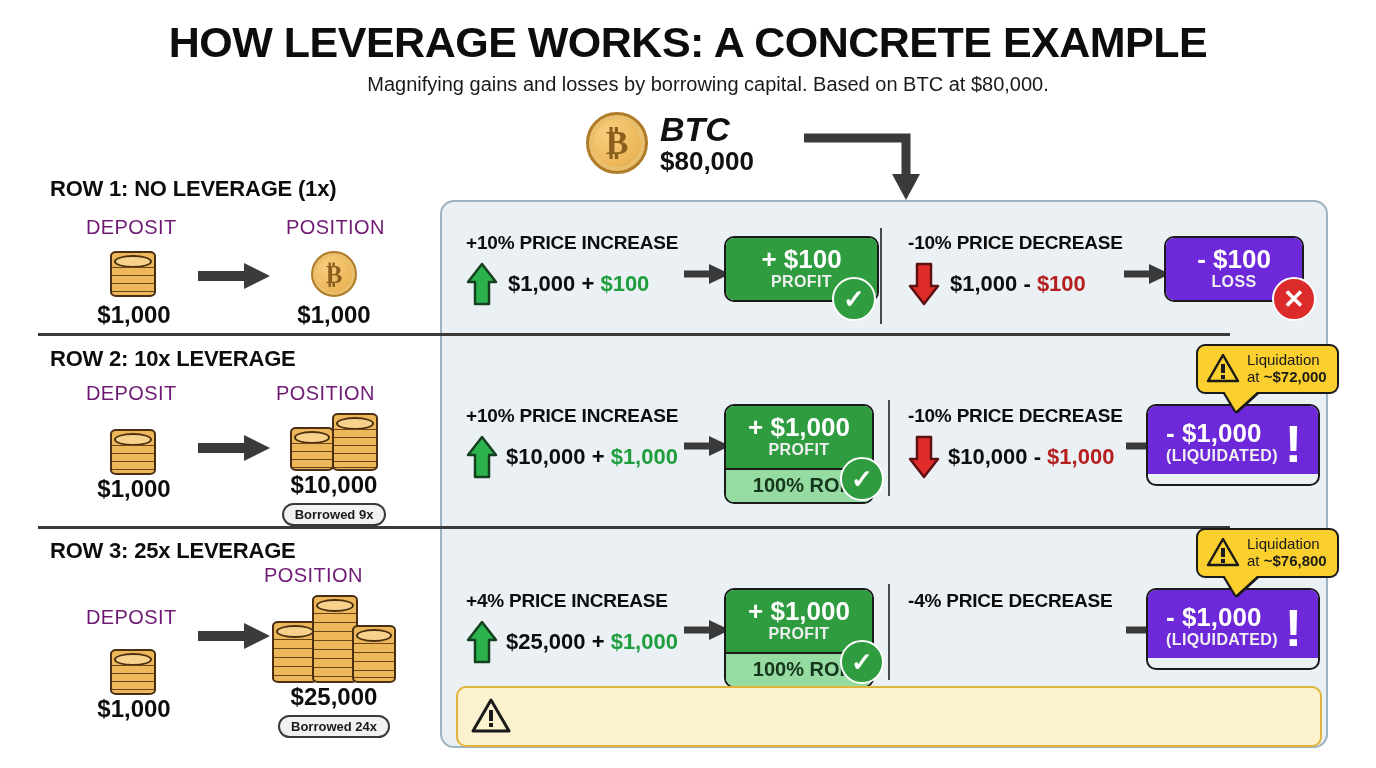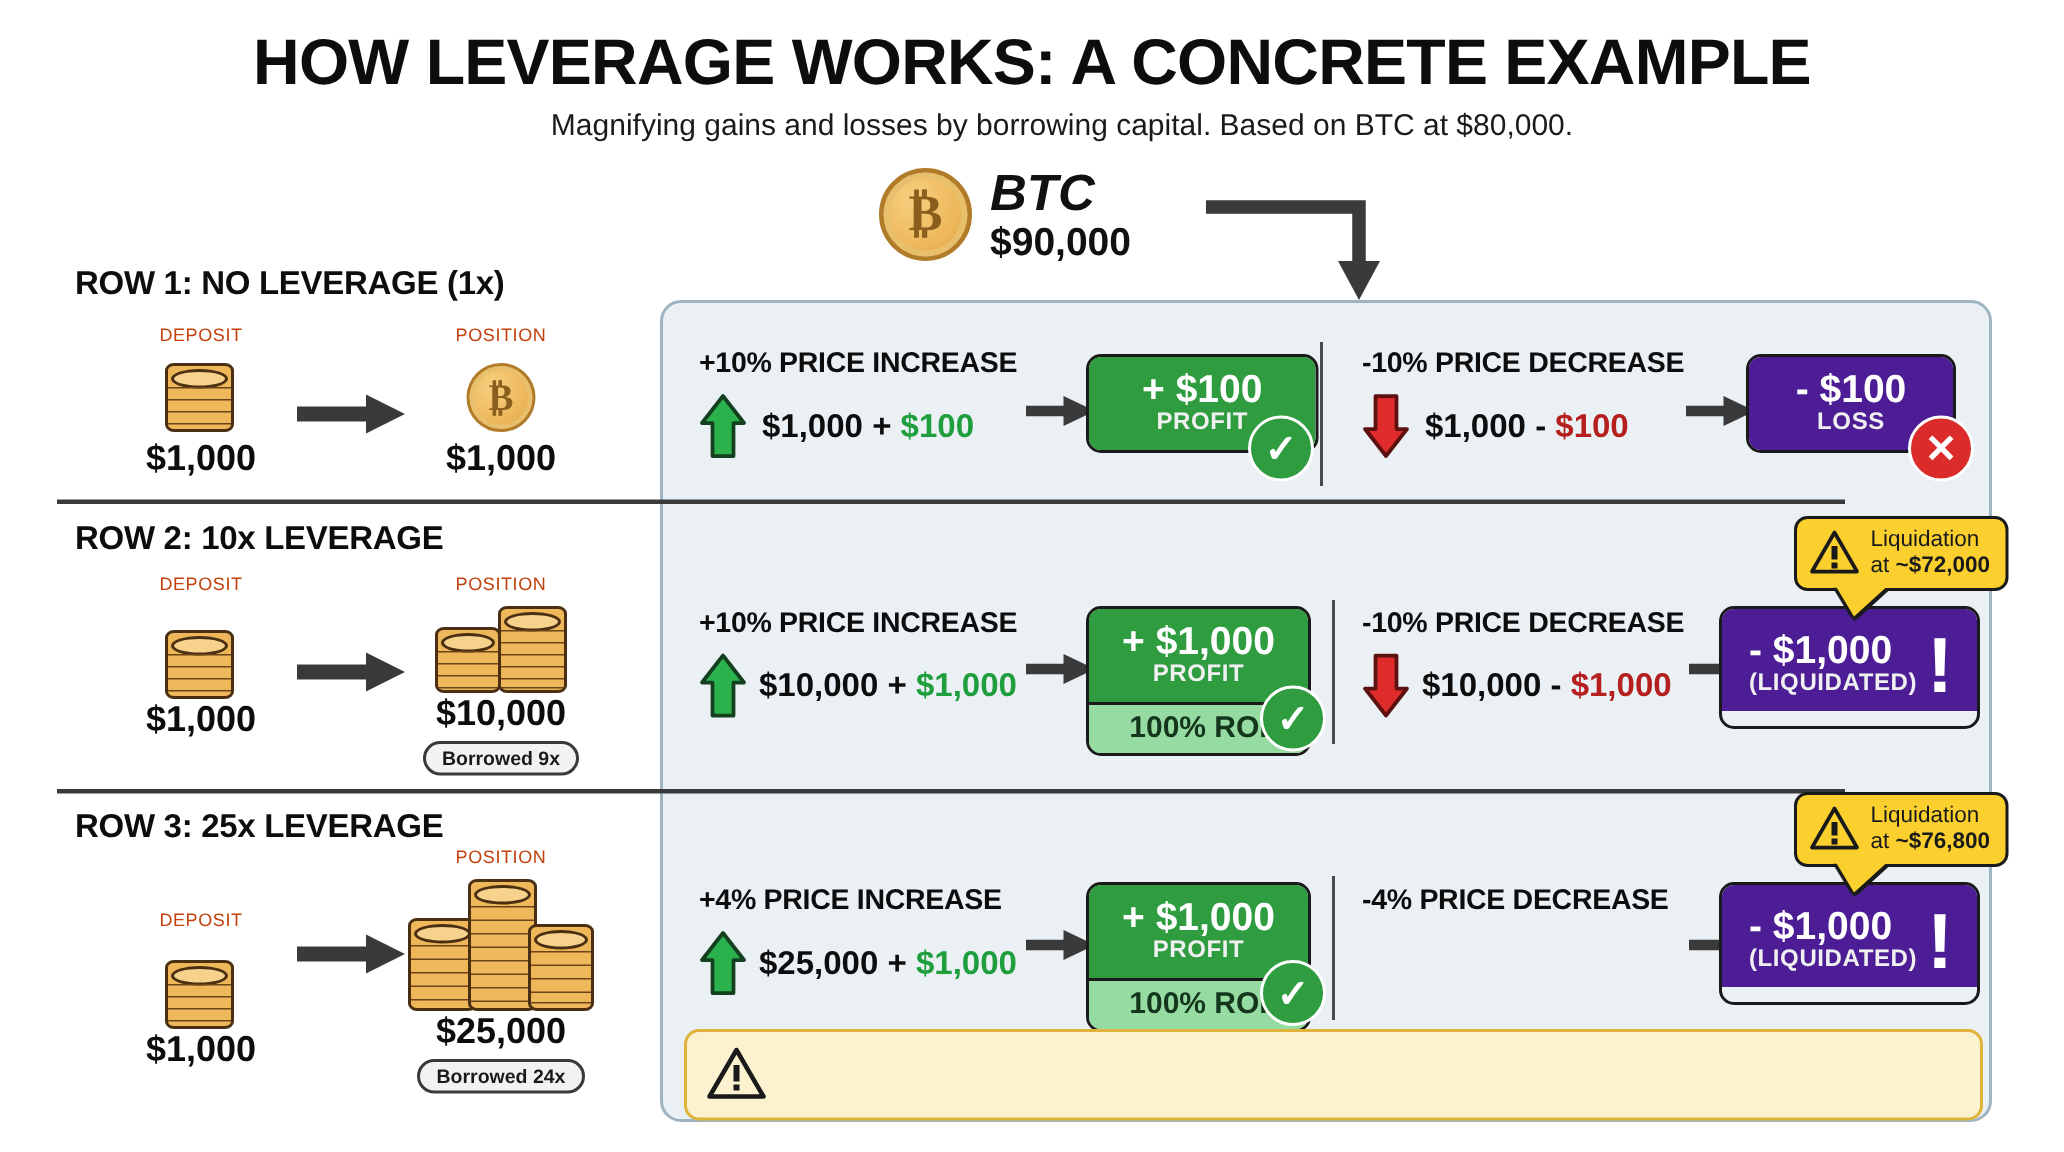--- a/index.html
+++ b/index.html
@@ -76,21 +76,21 @@
   .sep.s2 { top: 526px; }
 
   
   .rowhead {
     position: absolute;
     font-size: 22px; font-weight: bold; color: #0d0d0d;
     letter-spacing: -0.2px;
   }
   .leftcol { position: absolute; }
   .cap {
-    font-size: 12px; color: #c2410c; text-align: center;
+    font-size: 20px; color: #701a75; 
     letter-spacing: 0.4px;
   }
   .amt {
     font-size: 24px; font-weight: bold; text-align: center; color: #0d0d0d;
   }
   .pill {
     display: inline-block;
     font-size: 13px; font-weight: bold;
     padding: 2px 11px;
     border: 2px solid #3a3a3a;
@@ -147,21 +147,21 @@
     overflow: hidden;
     position: relative;
     text-align: center;
   }
   .card.green .top { background: #2e9c3f; }
   .card.green .roi {
     background: #96dba2; color: #14361c;
     font-size: 20px; font-weight: bold; padding: 4px 0 5px;
     border-top: 2px solid #1a1a1a;
   }
-  .card.red .top { background: #4c1d95; }
+  .card.red .top { background: #6d28d9; }
   .card .top { padding: 8px 16px 9px; }
   .card .big { font-size: 26px; font-weight: bold; color: #ffffff; line-height: 1.05; }
   .card .small { font-size: 16px; font-weight: bold; color: #f0f0f0; letter-spacing: 0.4px; }
 
   .badge {
     position: absolute;
     width: 44px; height: 44px; border-radius: 50%;
     display: flex; align-items: center; justify-content: center;
     color: #fff; font-size: 26px; font-weight: bold;
     border: 2px solid #ffffff;
@@ -220,21 +220,21 @@
 
 <div class="title">HOW LEVERAGE WORKS: A CONCRETE EXAMPLE</div>
 <div class="subtitle">Magnifying gains and losses by borrowing capital. Based on BTC at $80,000.</div>
 
 <div class="btc-block">
   <div class="btc-coin">
     <span>₿</span>
   </div>
   <div class="btc-label">
     <div class="t1">BTC</div>
-    <div class="t2">$90,000</div>
+    <div class="t2">$80,000</div>
   </div>
 </div>
 <svg class="btc-arrow" width="130" height="75">
   <path d="M4 8 H106 V48" stroke="#3a3a3a" stroke-width="9" fill="none"></path>
   <path d="M106 70 L92 44 L120 44 Z" fill="#3a3a3a"></path>
 </svg>
 
 <div class="panel"></div>
 
 <div class="sep s1"></div>

